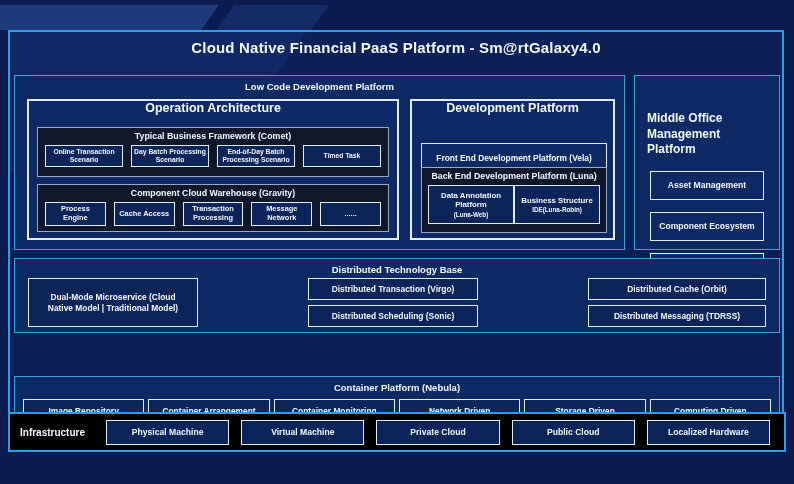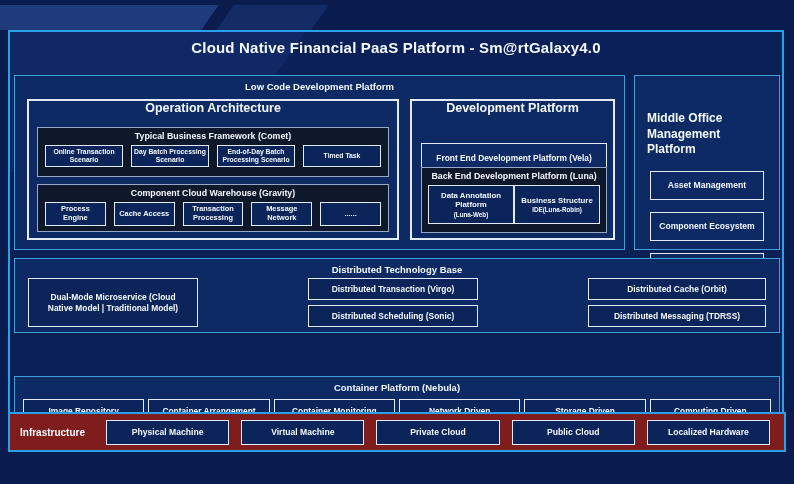--- a/index.html
+++ b/index.html
@@ -97,21 +97,21 @@
 
   .cont-row { display: flex; gap: 4px; padding: 6px 8px 0; }
   .cont-box {
     flex: 1; height: 24px; border: 1.5px solid #e3ebf7; background: #0b2459;
     display: flex; align-items: center; justify-content: center;
     font-size: 8.4px; font-weight: bold;
   }
 
   .infra {
     position: absolute; left: 8px; top: 412px; width: 778px; height: 40px;
-    border: 2px solid #2b9fe8; background: #7f1d1d;
+    border: 2px solid #2b9fe8; background: #000000;
     display: flex; align-items: center; padding: 0 14px 0 10px; gap: 12px;
   }
   .infra-label { font-size: 10px; font-weight: bold; width: 74px; flex: none; }
   .infra-box {
     flex: 1; height: 25px; border: 1.5px solid #e3ebf7; background: #0b2459;
     display: flex; align-items: center; justify-content: center;
     font-size: 8.6px; font-weight: bold;
   }
 </style>
 </head>

